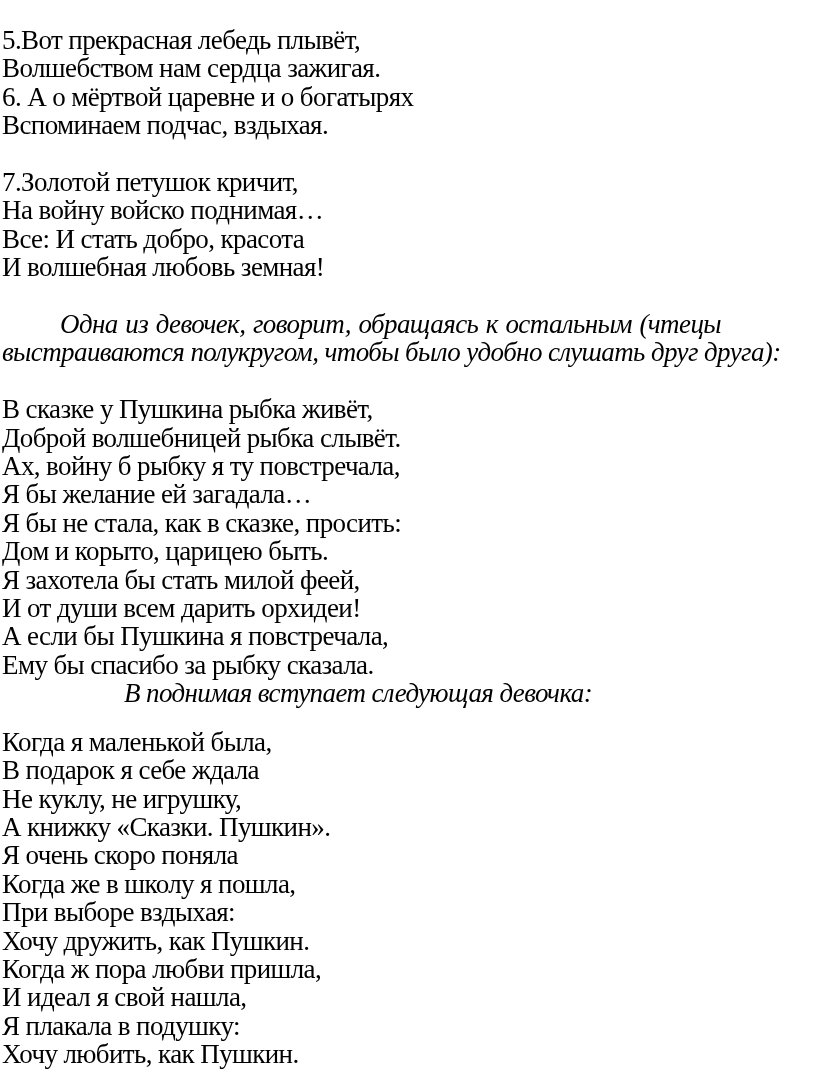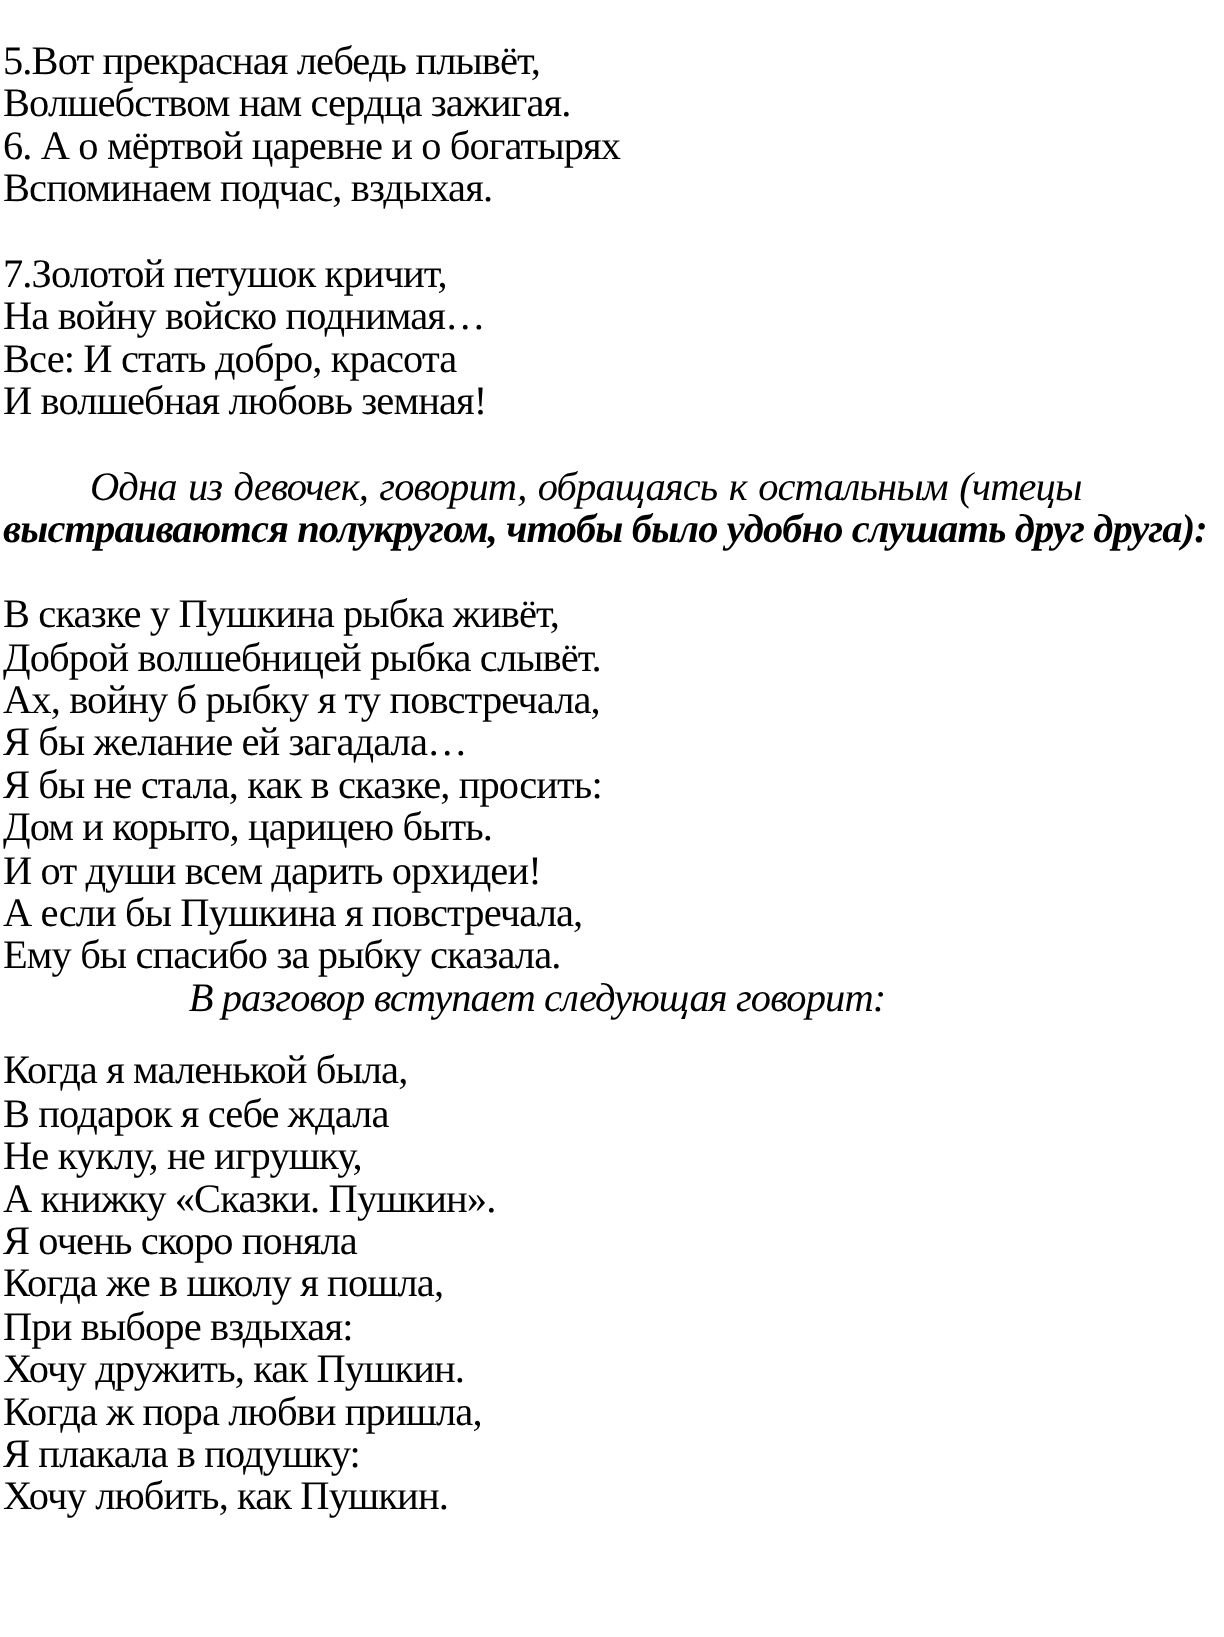--- a/index.html
+++ b/index.html
@@ -33,21 +33,20 @@
     font-style: italic;
   }
   .direction-justified-line {
     text-align: justify;
     text-align-last: justify;
     padding-left: 58px;
     padding-right: 3px;
   }
   .direction-plain-line {
     white-space: nowrap;
-    font-weight: bold;
   }
   .direction-centered {
     font-style: italic;
     text-align: center;
     padding-right: 10px;
   }
 </style>
 </head>
 <body>
 
@@ -72,34 +71,36 @@
     <div class="direction-plain-line">выстраиваются полукругом, чтобы было удобно слушать друг друга):</div>
   </div>
 
   <div class="stanza">
     <div class="verse-line">В сказке у Пушкина рыбка живёт,</div>
     <div class="verse-line">Доброй волшебницей рыбка слывёт.</div>
     <div class="verse-line">Ах, войну б рыбку я ту повстречала,</div>
     <div class="verse-line">Я бы желание ей загадала…</div>
     <div class="verse-line">Я бы не стала, как в сказке, просить:</div>
     <div class="verse-line">Дом и корыто, царицею быть.</div>
+    <div class="verse-line">Я захотела бы стать милой феей,</div>
     <div class="verse-line">И от души всем дарить орхидеи!</div>
     <div class="verse-line">А если бы Пушкина я повстречала,</div>
     <div class="verse-line">Ему бы спасибо за рыбку сказала.</div>
   </div>
 
-  <div class="direction-centered gap-after-small">В разговор вступает следующая говорит:</div>
+  <div class="direction-centered gap-after-small">В поднимая вступает следующая девочка:</div>
 
   <div class="stanza">
     <div class="verse-line">Когда я маленькой была,</div>
     <div class="verse-line">В подарок я себе ждала</div>
     <div class="verse-line">Не куклу, не игрушку,</div>
     <div class="verse-line">А книжку «Сказки. Пушкин».</div>
     <div class="verse-line">Я очень скоро поняла</div>
     <div class="verse-line">Когда же в школу я пошла,</div>
     <div class="verse-line">При выборе вздыхая:</div>
     <div class="verse-line">Хочу дружить, как Пушкин.</div>
     <div class="verse-line">Когда ж пора любви пришла,</div>
+    <div class="verse-line">И идеал я свой нашла,</div>
     <div class="verse-line">Я плакала в подушку:</div>
     <div class="verse-line">Хочу любить, как Пушкин.</div>
   </div>
 
 </div>
 
 </body></html>

